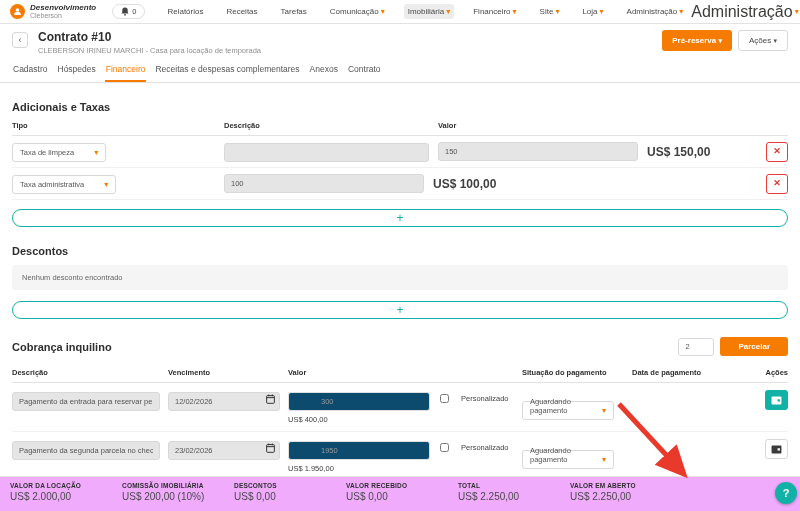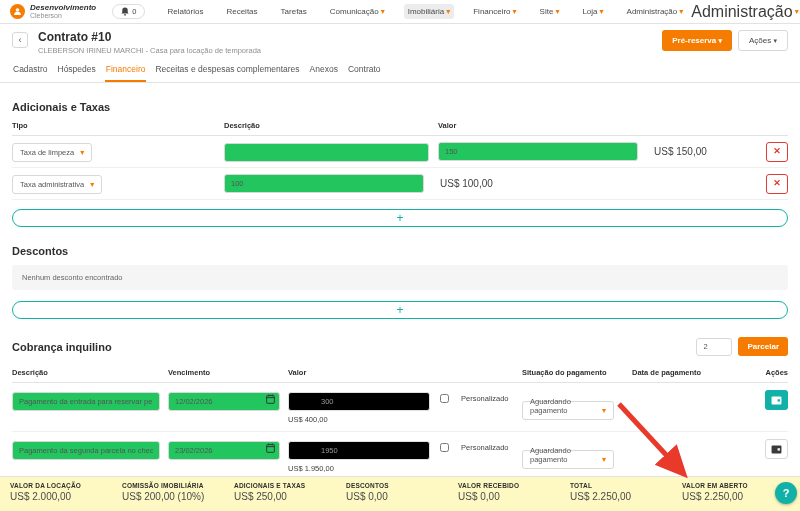--- a/index.html
+++ b/index.html
@@ -41,51 +41,51 @@
 
   
   .content{padding:0 12px;}
   .sec-title{font-size:11px;font-weight:bold;color:#2e2e2e;}
   .mt18{margin-top:18px;} .mt14{margin-top:14px;}
 
   .thead{display:flex;font-size:7.5px;font-weight:bold;color:#2e2e2e;margin-top:8px;padding-bottom:5px;border-bottom:1px solid var(--line);}
   .trow{display:flex;align-items:center;padding:5px 0;border-bottom:1px solid #f0f0f0;}
 
   .col-tipo{width:212px;} .col-desc{width:214px;} .col-val{flex:1;}
-  .fake-select{display:inline-flex;align-items:center;justify-content:space-between;gap:6px;border:1px solid #d8d8d8;border-radius:3px;background:#fff;font-size:7.5px;color:#555;padding:4px 7px;cursor:pointer;}
-  .inp{border:1px solid #d8d8d8;border-radius:3px;font-size:7.5px;color:#555;padding:4px 6px;height:19px;background:#22c55e;}
+  .fake-select{display:inline-flex;align-items:center;justify-content:space-between;gap:20px;border:1px solid #d8d8d8;border-radius:3px;background:#fff;font-size:7.5px;color:#555;padding:4px 7px;cursor:pointer;}
+  .inp{border:1px solid #d8d8d8;border-radius:3px;font-size:7.5px;color:#555;padding:4px 6px;height:19px;background:#e5e5e5;}
   .inp::placeholder{color:#b5b5b5;}
-  .inp:disabled{background:#000000;color:#9a9a9a;border-color:#e0e0e0;padding-left:32px;}
+  .inp:disabled{background:#0c4a6e;color:#9a9a9a;border-color:#e0e0e0;padding-left:32px;}
   .w205{width:205px;} .w200{width:200px;}
-  .fmt{font-size:10px;color:#3f3f3f;margin-left:16px;}
+  .fmt{font-size:12px;color:#3f3f3f;margin-left:9px;font-weight:bold;}
   .del-btn{margin-left:auto;width:22px;height:20px;border:1px solid var(--delete-red);border-radius:3px;background:#fff;color:var(--delete-red);font-size:9px;font-weight:bold;cursor:pointer;line-height:1;}
 
   .add-pill{margin-top:9px;width:100%;height:18px;border:1px solid var(--teal);border-radius:9px;background:#fff;color:var(--teal);font-size:12px;line-height:1;cursor:pointer;}
 
   .empty-box{margin-top:8px;background:var(--soft);border-radius:3px;padding:8px 10px;font-size:7.5px;color:#666;}
 
   .sec-head-row{display:flex;align-items:center;margin-top:18px;}
   .parcel-inp{width:36px;height:18px;border:1px solid #d8d8d8;border-radius:3px;font-size:7.5px;color:#555;text-align:left;padding:0 6px;margin-left:auto;}
-  .parcel-btn{margin-left:6px;height:19px;background:var(--accent-orange);color:#fff;border:none;border-radius:3px;font-size:8px;font-weight:bold;padding:0 9px;cursor:pointer;}
+  .parcel-btn{margin-left:6px;height:19px;background:var(--accent-orange);color:#fff;border:none;border-radius:3px;font-size:8px;font-weight:bold;padding:0 18px;cursor:pointer;}
 
   .c-desc{width:156px;} .c-venc{width:120px;} .c-valor{width:152px;} .c-pers{width:82px;} .c-sit{width:110px;} .c-data{width:118px;} .c-ac{flex:1;text-align:right;}
   .crow{display:flex;align-items:flex-start;padding:7px 0;border-bottom:1px solid #f0f0f0;}
   .w148{width:148px;} .w112{width:112px;} .w142{width:142px;}
   .date-wrap{position:relative;display:inline-block;}
   .date-wrap .cal{position:absolute;right:5px;top:4px;}
   .sub-amt{font-size:7.5px;color:#3f3f3f;margin-top:4px;}
   .pers-wrap{display:flex;align-items:center;gap:12px;font-size:7.5px;color:#444;padding-top:4px;}
   .pers-wrap input{width:9px;height:9px;cursor:pointer;}
   .sel-sm{width:92px;height:19px;align-items:flex-end;}
   .act-btn{width:23px;height:20px;border-radius:3px;border:1px solid transparent;cursor:pointer;display:inline-flex;align-items:center;justify-content:center;}
   .act-teal{background:var(--teal);}
   .act-white{background:#fff;border-color:#d8d8d8;}
 
   
-  .summary{position:absolute;left:0;right:0;bottom:0;border-top:1px solid var(--line);background:#fef9c3;display:grid;grid-template-columns:repeat(7,1fr);padding:5px 10px 9px 10px;column-gap:4px;}
+  .summary{position:absolute;left:0;right:0;bottom:0;border-top:1px solid var(--line);background:#f0abfc;display:grid;grid-template-columns:repeat(7,1fr);padding:5px 10px 9px 10px;column-gap:4px;}
   .sum-label{font-size:6.5px;font-weight:bold;color:#2e2e2e;letter-spacing:.2px;}
   .sum-value{font-size:10px;color:#4a4a4a;margin-top:2px;white-space:nowrap;}
 
   .help-fab{position:absolute;right:3px;bottom:7px;width:22px;height:22px;border-radius:50%;background:var(--teal);color:#fff;border:none;font-size:11px;font-weight:bold;cursor:pointer;box-shadow:0 1px 3px rgba(0,0,0,.3);}
 
   .arrow-overlay{position:absolute;left:0;top:0;width:800px;height:511px;pointer-events:none;}
   svg{display:block;}
 </style>
 </head>
 <body>
@@ -328,24 +328,20 @@
 <div class="summary">
   <div>
       <div class="sum-label">VALOR DA LOCAÇÃO</div>
       <div class="sum-value">US$ 2.000,00</div>
     </div>
   <div>
       <div class="sum-label">COMISSÃO IMOBILIÁRIA</div>
       <div class="sum-value">US$ 200,00 (10%)</div>
     </div>
   <div>
-      <div class="sum-label">ADICIONAIS E TAXAS</div>
-      <div class="sum-value">US$ 250,00</div>
-    </div>
-  <div>
       <div class="sum-label">DESCONTOS</div>
       <div class="sum-value">US$ 0,00</div>
     </div>
   <div>
       <div class="sum-label">VALOR RECEBIDO</div>
       <div class="sum-value">US$ 0,00</div>
     </div>
   <div>
       <div class="sum-label">TOTAL</div>
       <div class="sum-value">US$ 2.250,00</div>

